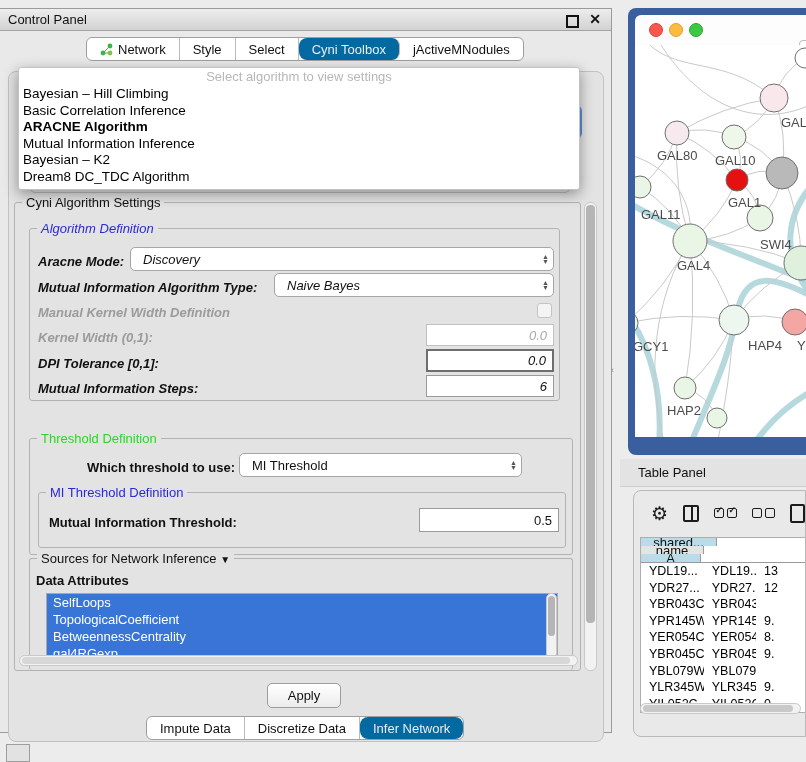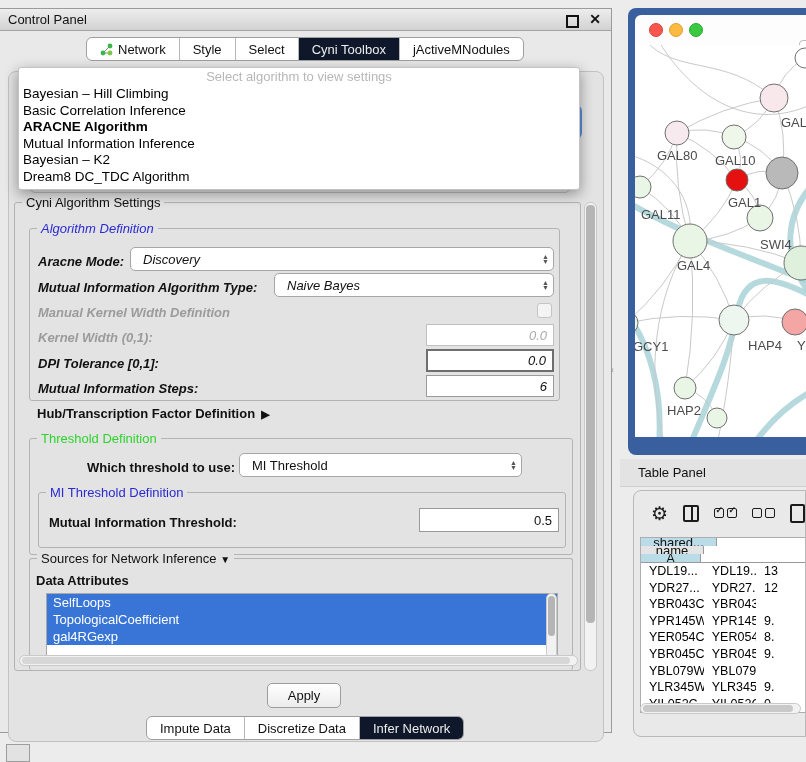--- a/index.html
+++ b/index.html
@@ -12,21 +12,21 @@
   .cp-title{left:0;top:0;width:100%;height:22px;
             background:linear-gradient(#ededed,#d2d2d2);border-bottom:1px solid #a3a3a3;
             display:flex;align-items:center;font-size:13px;color:#111;padding-left:8px;box-sizing:border-box;}
   .cp-float{right:32px;top:6px;width:9px;height:9px;border:2px solid #111;}
   .cp-close{right:10px;top:2px;font-size:14px;font-weight:bold;color:#111;}
   
   .seg{display:flex;height:22px;background:#fff;border:1px solid #9f9f9f;border-radius:6px;overflow:hidden;}
   .seg-item{display:flex;align-items:center;justify-content:center;padding:0 13px;font-size:13px;color:#111;
             border-right:1px solid #b9b9b9;white-space:nowrap;}
   .seg-item:last-child{border-right:none;}
-  .seg-item.sel{background:#0f172a;color:#ededed;}
+  .seg-item.sel{background:#0369a1;color:#ededed;border-radius:8px;}
   .net-ico{width:13px;height:13px;margin-right:5px;position:relative;}
   
   .content{left:8px;top:62px;width:596px;height:671px;background:#e3e3e3;
            border:1px solid #c2c2c2;border-radius:8px;box-sizing:border-box;}
   
   .group{position:absolute;border:1px solid #b3b3b3;border-radius:3px;box-sizing:border-box;}
   .gtitle{position:absolute;top:-8px;left:7px;background:#e3e3e3;padding:0 4px;font-size:13px;color:#111;white-space:nowrap;}
   .t-blue{color:#2a2ad2;}
   .t-green{color:#2ed42e;}
   .lbl{position:absolute;font-size:13px;font-weight:bold;color:#111;white-space:nowrap;text-align:center;}
@@ -166,23 +166,20 @@
       <span class="lbl" style="left:8px;top:127px;">DPI Tolerance [0,1]:</span>
       <div class="field focus" style="left:396px;top:120px;width:128px;height:23px;">
         <span>0.0</span>
       </div>
       <span class="lbl" style="left:8px;top:152px;">Mutual Information Steps:</span>
       <div class="field" style="left:396px;top:146px;width:128px;height:22px;">
         <span>6</span>
       </div>
     </div>
 
-    <span class="lbl" style="left:22px;top:203px;">
-      <span>Hub/Transcription Factor Definition</span><span class="disclose">▶</span>
-    </span>
 
     <div class="group" style="left:14px;top:235px;width:544px;height:117px;">
       <span class="gtitle t-green">Threshold Definition</span>
       <span class="lbl" style="left:57px;top:21px;">Which threshold to use:</span>
       <div class="combo" style="left:209px;top:14px;width:283px;height:24px;">
         <span>MI Threshold</span>
         <span class="stepper">▲<br>▼</span>
       </div>
       <div class="group" style="left:8px;top:53px;width:528px;height:56px;">
         <span class="gtitle t-blue">MI Threshold Definition</span>
@@ -195,20 +192,21 @@
 
     <div class="group" style="left:14px;top:355px;width:544px;height:112px;border-bottom:none;">
       <span class="gtitle">
         <span>Sources for Network Inference</span>
         <span style="font-size:10px;">▼</span>
       </span>
       <span class="lbl" style="left:6px;top:14px;">Data Attributes</span>
       <div class="attr-list" style="left:16px;top:34px;width:512px;height:66px;" id="attr-list">
           <div class="attr-item">SelfLoops</div>
           <div class="attr-item">TopologicalCoefficient</div>
+          <div class="attr-item">BetweennessCentrality</div>
           <div class="attr-item">gal4RGexp</div>
         </div>
       <div class="vsb" style="left:516px;top:34px;height:66px;">
         <div class="vsb-thumb" style="top:2px;height:40px;"></div>
       </div>
     </div>
 
     <div class="hsb" style="left:4px;top:452px;width:559px;">
       <div class="hsb-thumb" style="left:2px;width:548px;"></div>
     </div>

